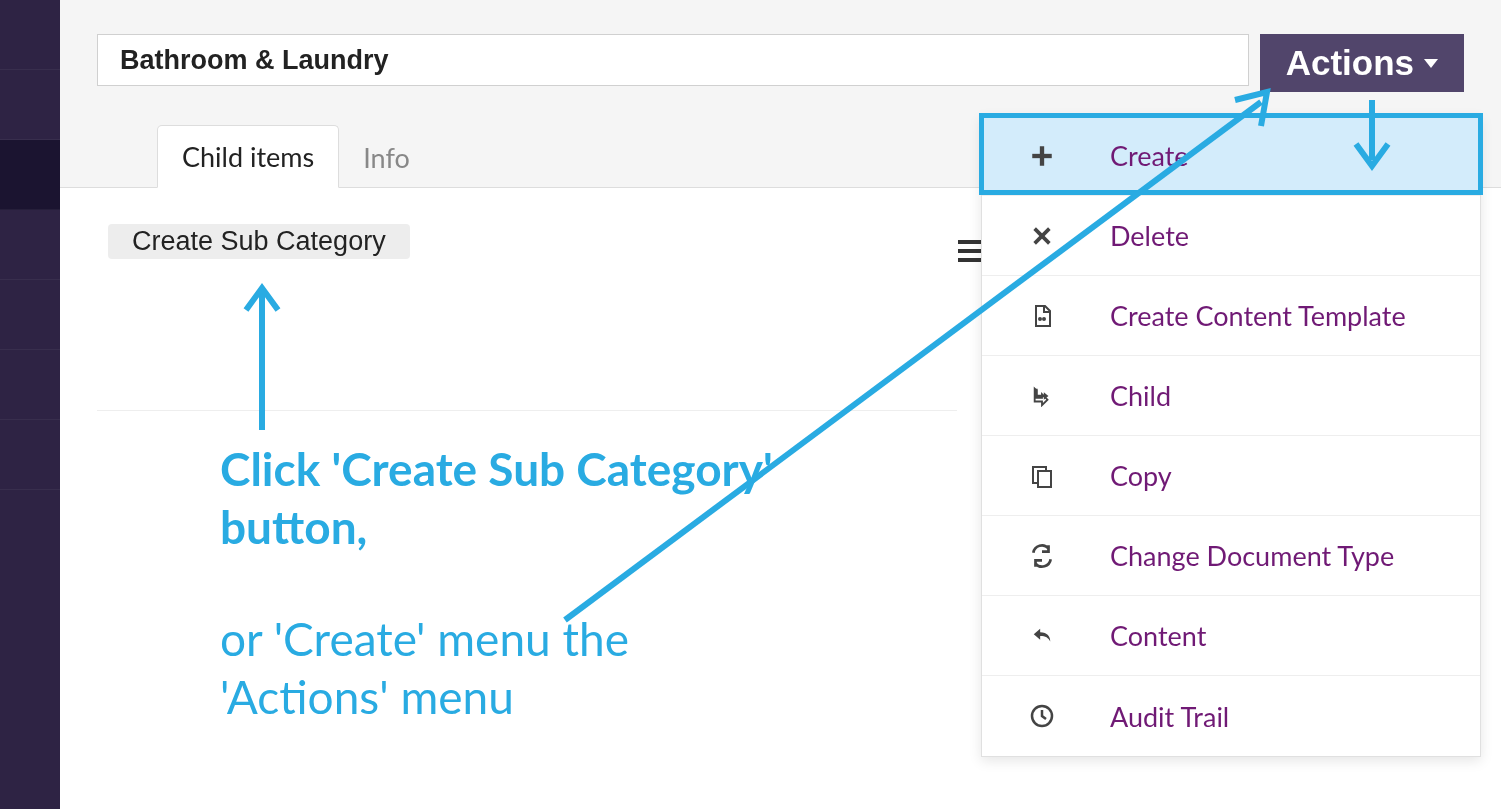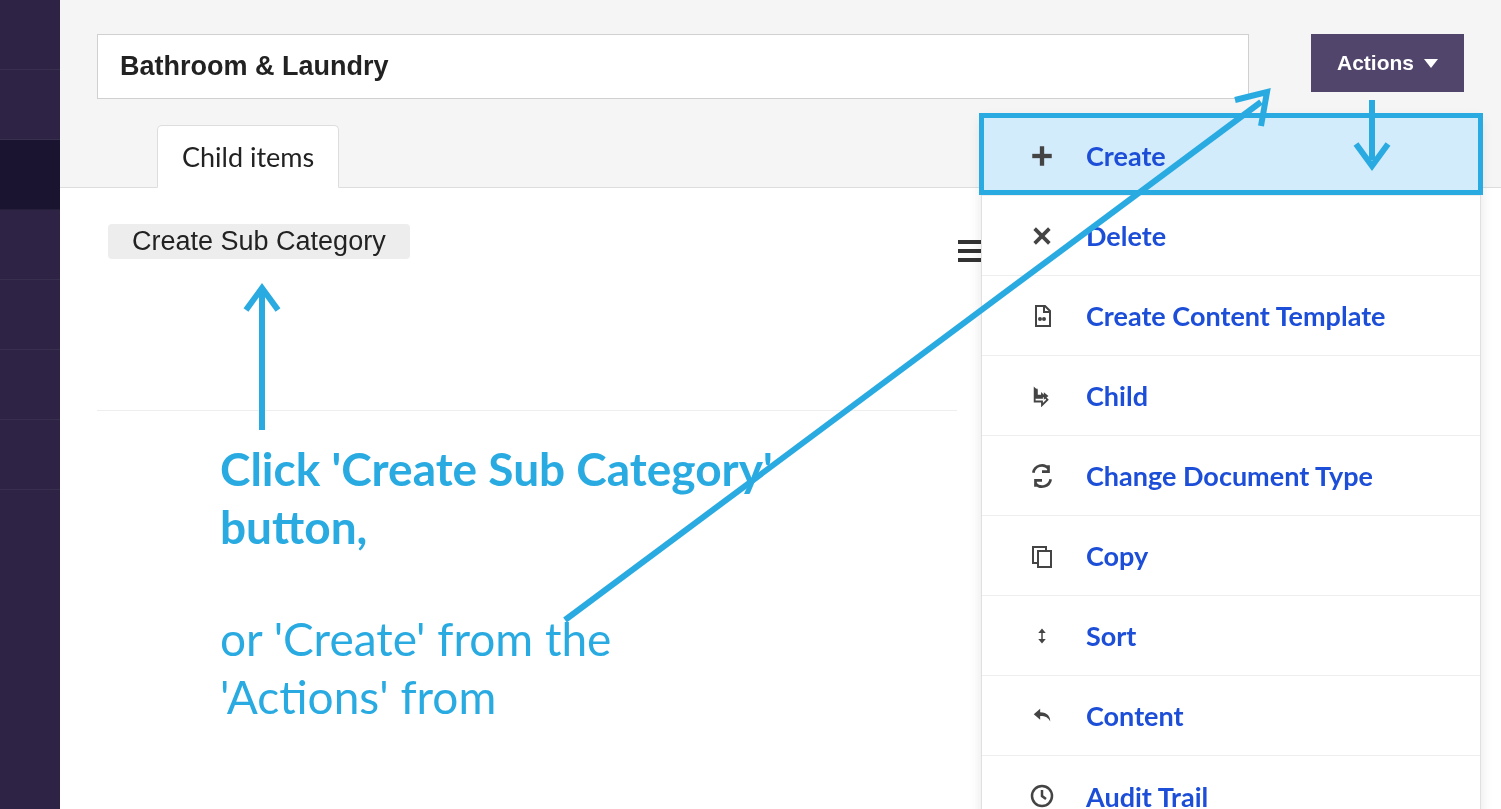--- a/index.html
+++ b/index.html
@@ -26,36 +26,36 @@
   .topbar {
     position: absolute;
     left: 60px; top: 0; right: 0;
     height: 188px;
     background: #f5f5f5;
     border-bottom: 1px solid #ddd;
   }
   .title-input {
     position: absolute;
     left: 97px; top: 34px;
-    width: 1152px; height: 65px;
+    width: 1152px; height: 52px;
     background: #fff;
     border: 1px solid #d0d0d0;
     font-size: 27px;
     font-weight: 700;
     padding: 0 22px;
     color: #222;
   }
   .actions-btn {
     position: absolute;
     right: 37px; top: 34px;
     height: 58px;
     background: #51456b;
     color: #fff;
     border: none;
-    font-size: 21px;
+    font-size: 35px;
     font-weight: 700;
     padding: 0 26px;
     display: flex; align-items: center; gap: 10px;
     cursor: pointer;
   }
   .actions-btn .caret {
     width: 0; height: 0;
     border-left: 7px solid transparent;
     border-right: 7px solid transparent;
     border-top: 9px solid #fff;
@@ -118,25 +118,24 @@
     background: #fff;
     border: 1px solid #e0e0e0;
     box-shadow: 0 4px 12px rgba(0,0,0,0.1);
   }
   .menu-item {
     display: flex;
     align-items: center;
     height: 80px;
     padding: 0 22px 0 44px;
     font-size: 27px;
-    color: #1d4ed8;
+    color: #701a75;
     border-bottom: 1px solid #eee;
     cursor: pointer;
-    gap: 28px;
-    font-weight: bold;
+    gap: 52px;
   }
   .menu-item:last-child { border-bottom: none; }
   .menu-item .ico {
     width: 32px; height: 32px;
     display: flex; align-items: center; justify-content: center;
     color: #555;
     flex-shrink: 0;
   }
   .menu-item.hl {
     background: #d3ecfb;
@@ -170,20 +169,21 @@
   <div class="item active"></div>
   <div class="item"></div>
   <div class="item"></div>
   <div class="item"></div>
   <div class="item"></div>
 </div>
 
 <div class="topbar">
   <div class="tabs">
     <div class="tab active">Child items</div>
+    <div class="tab">Info</div>
   </div>
 </div>
 
 <input class="title-input" value="Bathroom &amp; Laundry" style="">
 
 <button class="actions-btn">
   <span>Actions</span>
   <span class="caret"></span>
 </button>
 
@@ -234,48 +234,39 @@
       <svg viewBox="0 0 24 24" width="22" height="22" fill="#444">
           <path d="M4 4v10h2V6h0v0z M4 14h8v-4l6 6-6 6v-4H4z" fill="none" stroke="#444" stroke-width="2"></path>
           <path d="M6 4v8h8" fill="none" stroke="#444" stroke-width="2.5"></path>
           <path d="M14 8l5 4-5 4z" fill="#444"></path>
         </svg>
     </span>
     <span>Child</span>
   </div>
   <div class="menu-item">
     <span class="ico">
+      <svg viewBox="0 0 24 24" width="24" height="24" fill="none" stroke="#444" stroke-width="2">
+          <rect x="3" y="3" width="13" height="16"></rect>
+          <rect x="8" y="7" width="13" height="16" fill="#fff"></rect>
+        </svg>
+    </span>
+    <span>Copy</span>
+  </div>
+  <div class="menu-item">
+    <span class="ico">
       <svg viewBox="0 0 24 24" width="26" height="26" fill="none" stroke="#444" stroke-width="2.5">
           <path d="M4 9a8 8 0 0 1 14-4"></path>
           <path d="M20 15a8 8 0 0 1-14 4"></path>
           <path d="M18 2v6h-6M6 22v-6h6"></path>
         </svg>
     </span>
     <span>Change Document Type</span>
   </div>
   <div class="menu-item">
     <span class="ico">
-      <svg viewBox="0 0 24 24" width="24" height="24" fill="none" stroke="#444" stroke-width="2">
-          <rect x="3" y="3" width="13" height="16"></rect>
-          <rect x="8" y="7" width="13" height="16" fill="#fff"></rect>
-        </svg>
-    </span>
-    <span>Copy</span>
-  </div>
-  <div class="menu-item">
-    <span class="ico">
-      <svg viewBox="0 0 24 24" width="18" height="26" fill="#444">
-          <path d="M12 2l5 6H7zM12 22l-5-6h10z"></path>
-          <rect x="11" y="7" width="2" height="10"></rect>
-        </svg>
-    </span>
-    <span>Sort</span>
-  </div>
-  <div class="menu-item">
-    <span class="ico">
       <svg viewBox="0 0 24 24" width="26" height="22" fill="#444">
           <path d="M3 10l7-6v4c8 0 11 5 11 10-2-4-5-6-11-6v4z"></path>
         </svg>
     </span>
     <span>Content</span>
   </div>
   <div class="menu-item">
     <span class="ico">
       <svg viewBox="0 0 24 24" width="24" height="24" fill="none" stroke="#444" stroke-width="2.5">
           <circle cx="12" cy="12" r="10"></circle>
@@ -297,13 +288,13 @@
   <line x1="10" y1="540" x2="706" y2="22" stroke="#29abe2" stroke-width="6"></line>
   <polyline points="680,20 712,12 706,46" fill="none" stroke="#29abe2" stroke-width="6"></polyline>
 </svg>
 
 <svg class="anno" style="left:1350px; top:96px; width:60px; height:80px;" viewBox="0 0 60 80">
   <line x1="22" y1="4" x2="22" y2="64" stroke="#29abe2" stroke-width="6"></line>
   <polyline points="6,48 22,70 38,48" fill="none" stroke="#29abe2" stroke-width="6"></polyline>
 </svg>
 
 <div class="ann-text" style="left:220px; top:440px; width:560px;font-weight:bold;">Click 'Create Sub Category' button,</div>
-<div class="ann-text" style="left:220px; top:610px; width:560px;">or 'Create' from the 'Actions' from</div>
+<div class="ann-text" style="left:220px; top:610px; width:560px;">or 'Create' menu the 'Actions' menu</div>
 
 </body></html>

